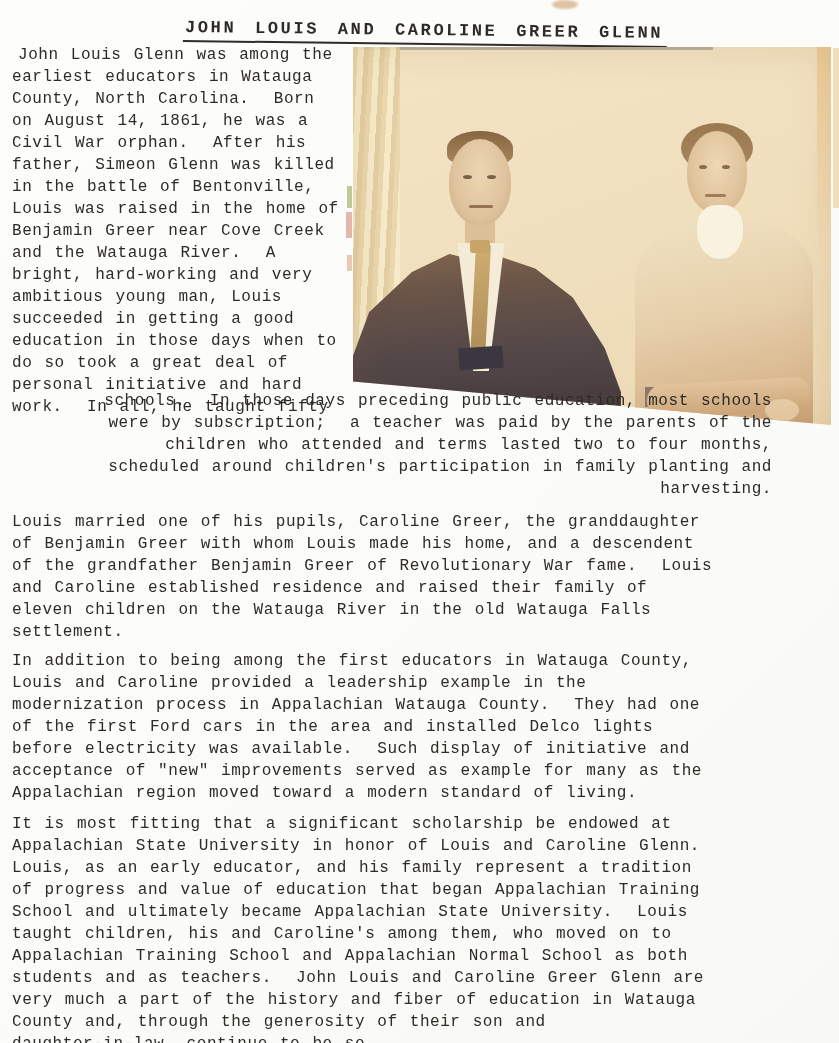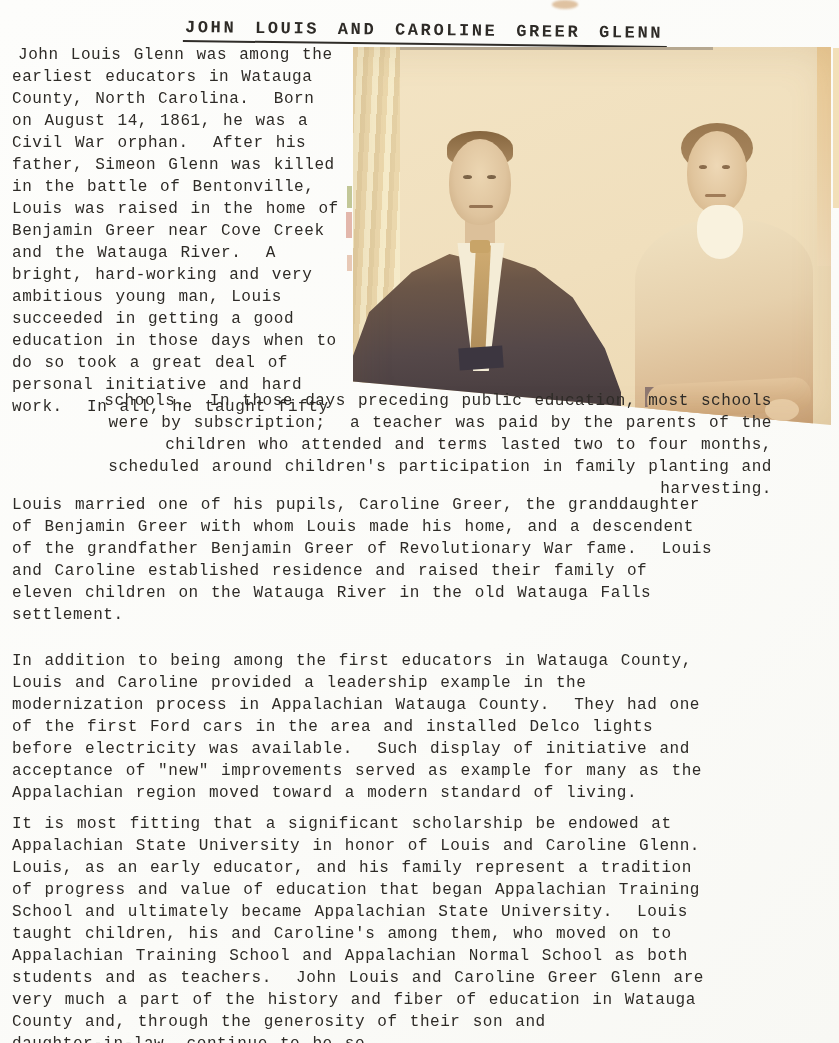--- a/index.html
+++ b/index.html
@@ -17,21 +17,21 @@
     transform:rotate(0.7deg);transform-origin:left center;
     white-space:nowrap;
   }
   .para{
     position:absolute;left:12px;
     font-size:16px;line-height:22px;letter-spacing:0.55px;word-spacing:2px;
     white-space:pre-wrap;
   }
   .para.col{top:44px;width:352px;text-indent:6px;}
   .para.pb{top:390px;width:760px;text-align:right;}
-  .para.p2{top:494px;width:760px;}
+  .para.p2{top:511px;width:760px;}
   .para.p3{top:650px;width:760px;}
   .para.p4{top:813px;width:760px;}
 
   
   .photo{
     position:absolute;left:353px;top:47px;width:478px;height:378px;
     background:linear-gradient(160deg,var(--photo_bg,#f3e4c4) 0%,#f0dfbd 55%,#ecd8b2 100%);
     clip-path:polygon(0 0,100% 0,100% 100%,0 88.5%);
   }
   .photo *{position:absolute;}

